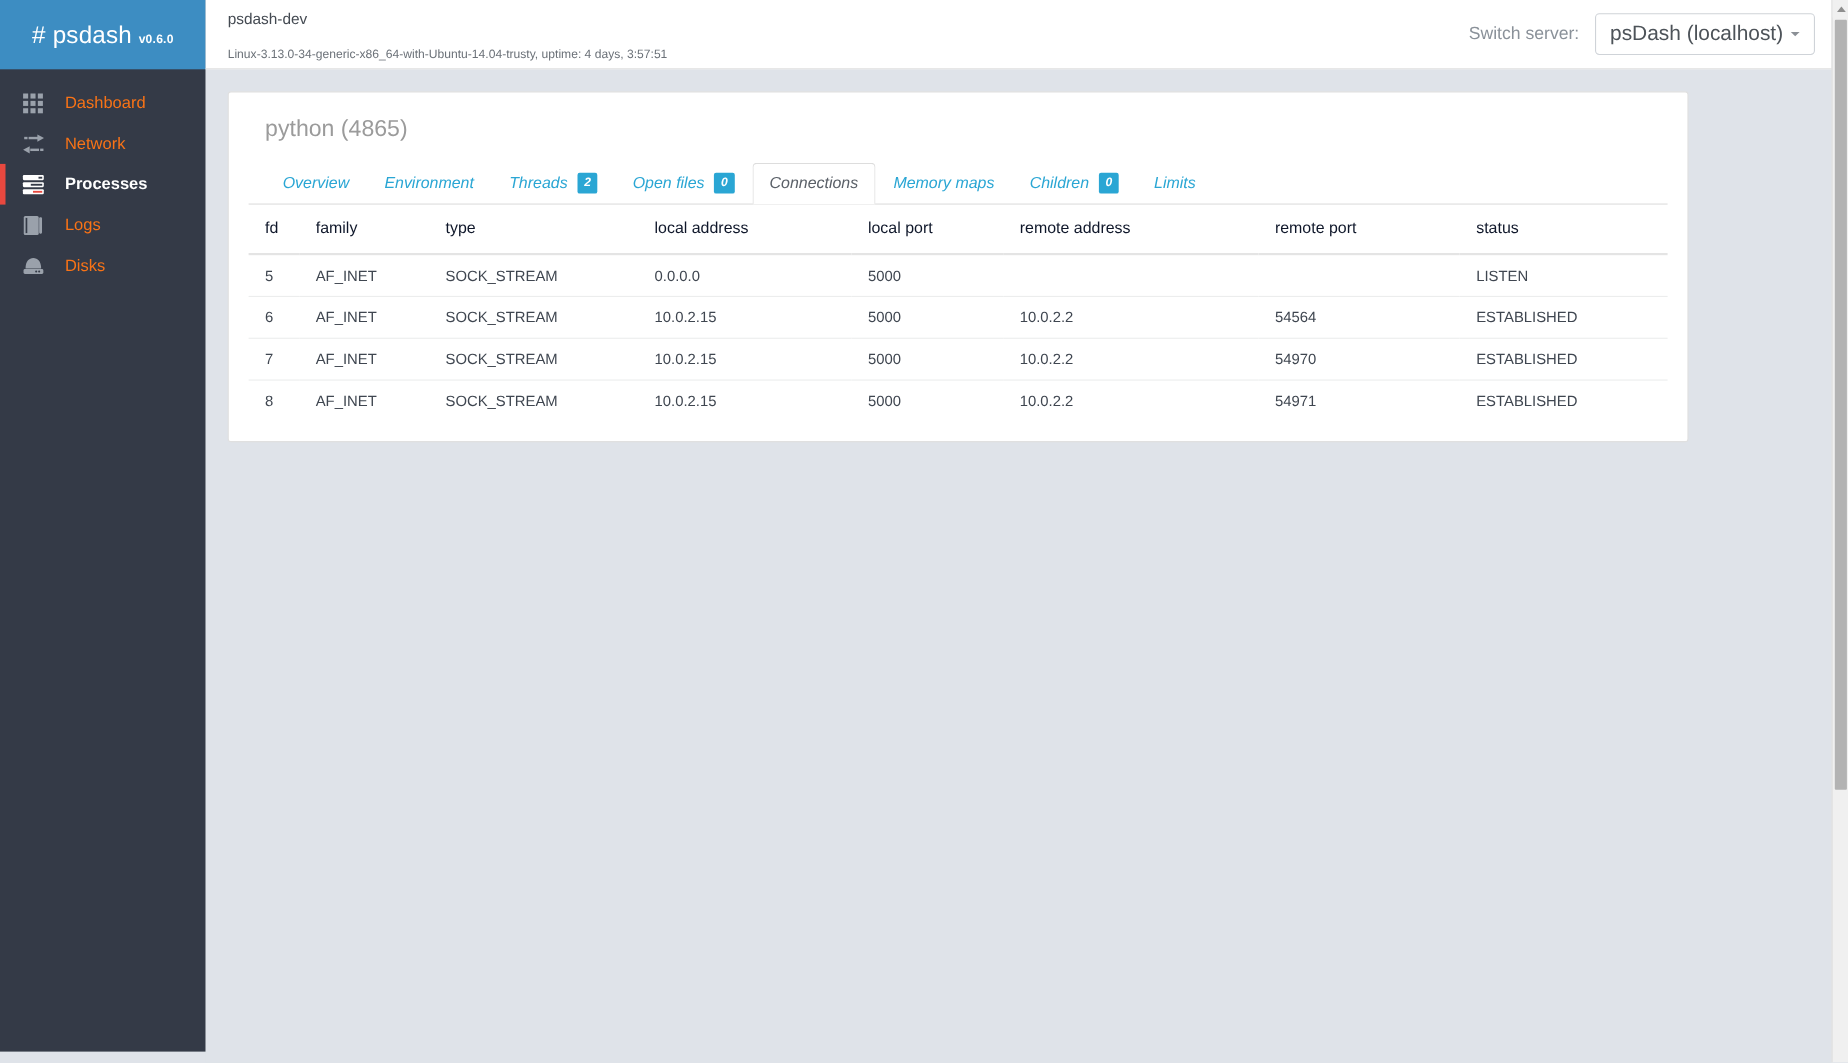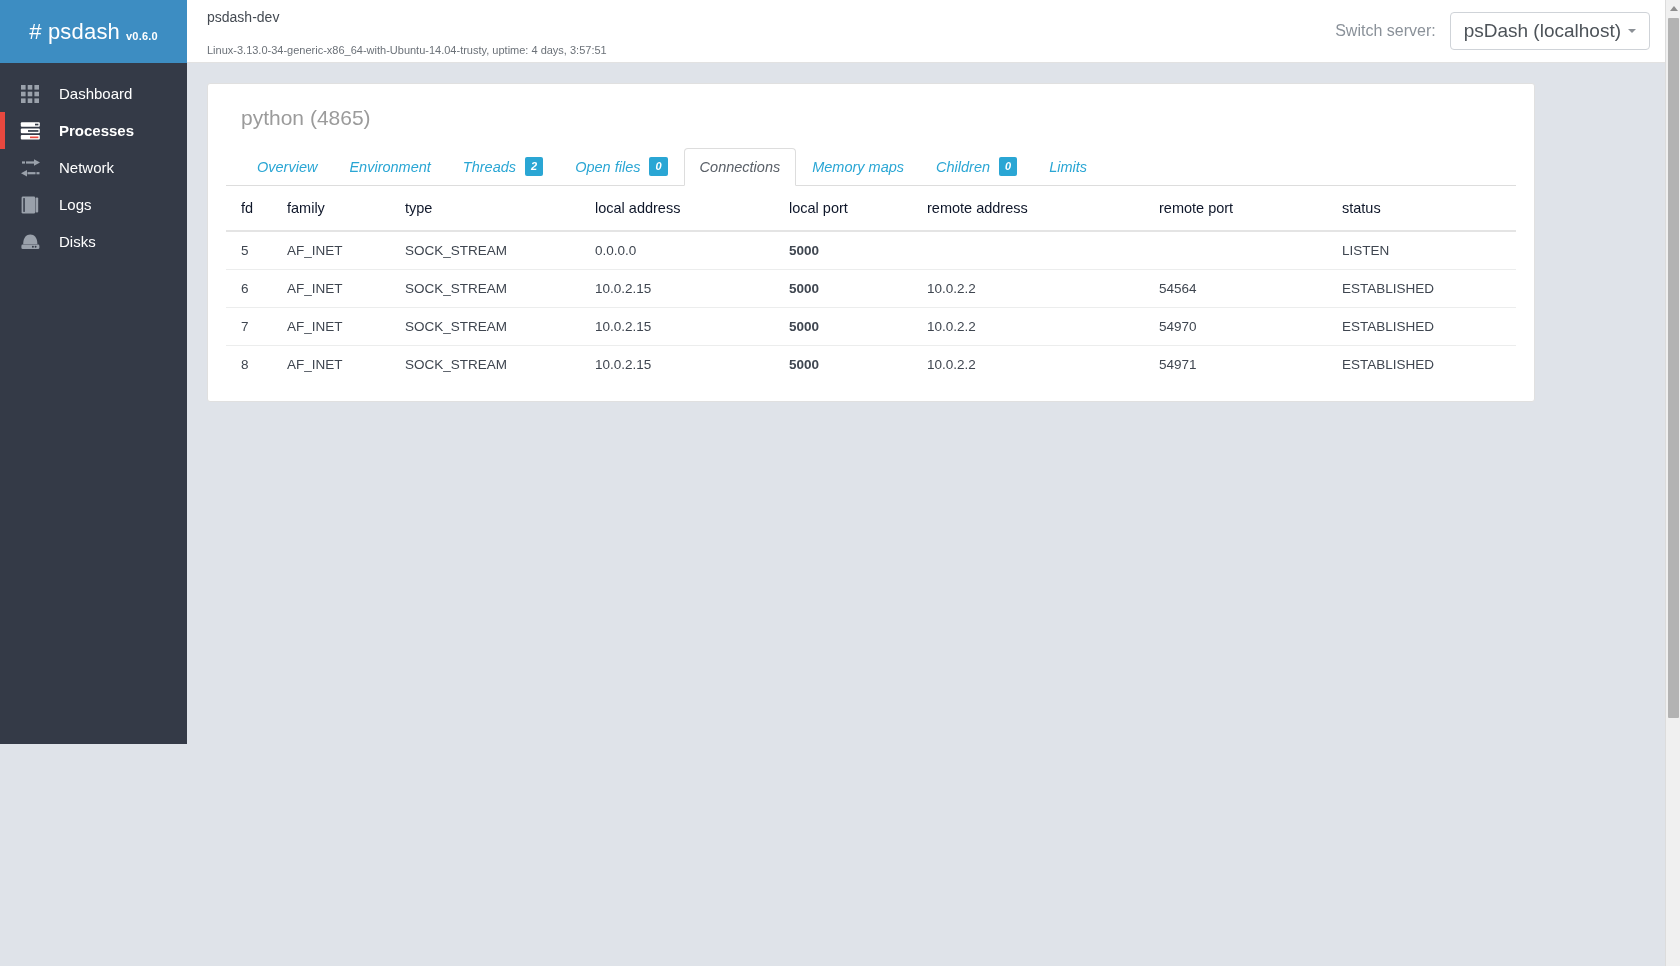--- a/index.html
+++ b/index.html
@@ -21,21 +21,21 @@
     position: relative;
     width: 1680px;
     height: 966px;
     display: flex;
   }
 
   
   #sidebar {
     width: 187px;
     min-width: 187px;
-    height: 744px;
+    height: 956px;
     background: #343a47;
     display: flex;
     flex-direction: column;
   }
   #brand {
     height: 63px;
     background: #3d8dc2;
     color: #ffffff;
     display: flex;
     align-items: center;
@@ -53,21 +53,21 @@
     position: relative;
     top: 4px;
   }
   .nav-list { list-style: none; margin: 0; padding: 12px 0 0 0; }
   .nav-item {
     position: relative;
     display: flex;
     align-items: center;
     height: 37px;
     padding-left: 20px;
-    color: #ffffff;
+    color: #f97316;
     font-size: 15px;
     cursor: pointer;
   }
   .nav-item .nav-label { margin-left: 17px; }
   .nav-item.active { color: #ffffff; font-weight: 700; }
   .nav-item.active::before {
     content: "";
     position: absolute;
     left: 0; top: 0;
     width: 5px; height: 37px;
@@ -226,21 +226,21 @@
     padding: 11px 8px 11px 15px;
     border-top: 1px solid #eceded;
     color: #3f4650;
     white-space: nowrap;
   }
   #conn-table tbody tr:first-child td { border-top: none; }
   .col-fd      { width: 46px; }
   .col-family  { width: 118px; }
   .col-type    { width: 190px; }
   .col-laddr   { width: 194px; }
-  .col-lport   { width: 138px; font-weight: bold; }
+  .col-lport   { width: 138px; }
   .col-raddr   { width: 232px; }
   .col-rport   { width: 183px; }
   .col-status  { width: auto; }
 
   
   #scrollbar {
     position: absolute;
     top: 0; right: 0;
     width: 15px; height: 966px;
     background: #f0f0f0;
@@ -294,50 +294,50 @@
               <rect x="14.4" y="7.7" width="4.6" height="4.6"></rect>
               <rect x="1" y="14.4" width="4.6" height="4.6"></rect>
               <rect x="7.7" y="14.4" width="4.6" height="4.6"></rect>
               <rect x="14.4" y="14.4" width="4.6" height="4.6"></rect>
             </g>
           </svg>
         </span>
         <span class="nav-label">Dashboard</span>
       </li>
 
+      <li class="nav-item">
+        <span class="nav-icon">
+          <svg width="21" height="20" viewBox="0 0 21 20">
+            <g fill="#9aa1ab">
+              <rect x="2" y="3.4" width="3" height="2.2"></rect>
+              <rect x="6" y="3.4" width="9.5" height="2.2"></rect>
+              <polygon points="14,1.2 20,4.5 14,7.8"></polygon>
+              <polygon points="1,15.2 7,11.9 7,18.5"></polygon>
+              <rect x="7.5" y="14.1" width="8" height="2.2"></rect>
+              <rect x="16.5" y="14.1" width="3" height="2.2"></rect>
+            </g>
+          </svg>
+        </span>
+        <span class="nav-label">Network</span>
+      </li>
+
       <li class="nav-item active">
         <span class="nav-icon">
           <svg width="21" height="20" viewBox="0 0 21 20">
             <g>
               <rect x="0.8" y="1.2" width="19" height="4.6" rx="1" fill="#ffffff"></rect>
               <rect x="0.8" y="7.6" width="19" height="4.6" rx="1" fill="#ffffff"></rect>
               <rect x="0.8" y="14" width="19" height="4.6" rx="1" fill="#ffffff"></rect>
               <rect x="15" y="2.7" width="3.4" height="1.7" fill="#343a47"></rect>
               <rect x="8" y="9.1" width="10.4" height="1.7" fill="#343a47"></rect>
               <rect x="10" y="15.5" width="8.4" height="1.7" fill="#e8483f"></rect>
             </g>
           </svg>
         </span>
         <span class="nav-label">Processes</span>
-      </li>
-
-      <li class="nav-item">
-        <span class="nav-icon">
-          <svg width="21" height="20" viewBox="0 0 21 20">
-            <g fill="#9aa1ab">
-              <rect x="2" y="3.4" width="3" height="2.2"></rect>
-              <rect x="6" y="3.4" width="9.5" height="2.2"></rect>
-              <polygon points="14,1.2 20,4.5 14,7.8"></polygon>
-              <polygon points="1,15.2 7,11.9 7,18.5"></polygon>
-              <rect x="7.5" y="14.1" width="8" height="2.2"></rect>
-              <rect x="16.5" y="14.1" width="3" height="2.2"></rect>
-            </g>
-          </svg>
-        </span>
-        <span class="nav-label">Network</span>
       </li>
 
       <li class="nav-item">
         <span class="nav-icon">
           <svg width="21" height="20" viewBox="0 0 21 20">
             <g fill="#9aa1ab">
               <rect x="1.6" y="1.4" width="13.6" height="17.2" rx="1.4"></rect>
               <rect x="15.6" y="2.6" width="2.6" height="14.8" rx="1"></rect>
               <rect x="3.3" y="3.1" width="1.5" height="13.8" fill="#343a47"></rect>
             </g>

